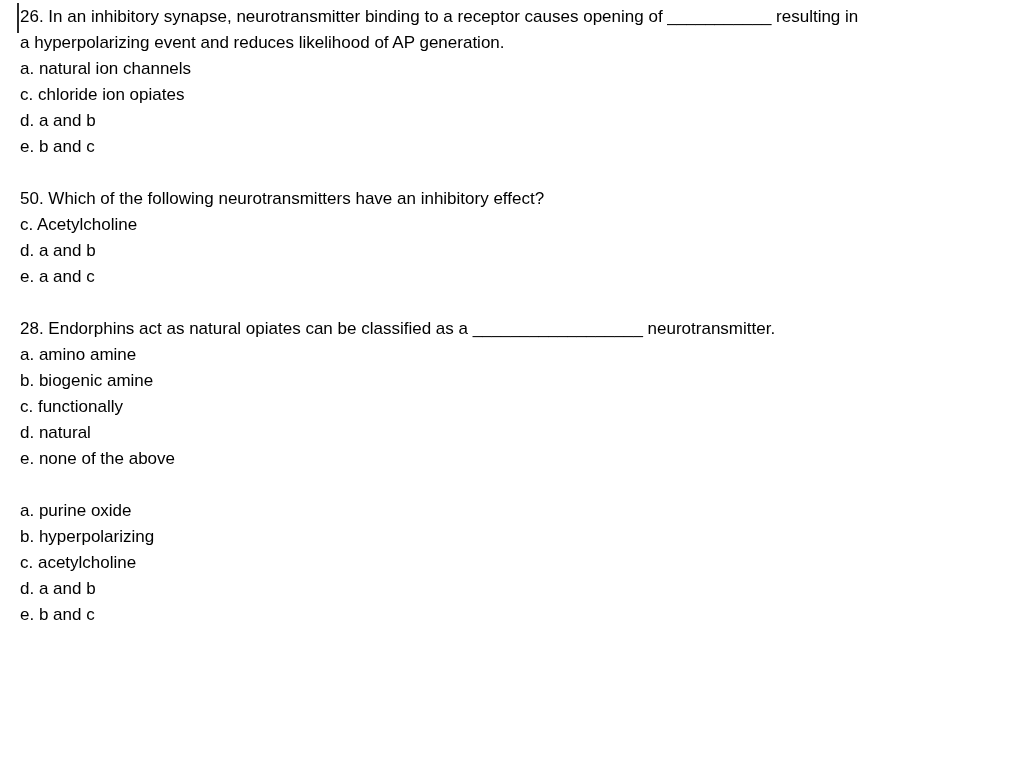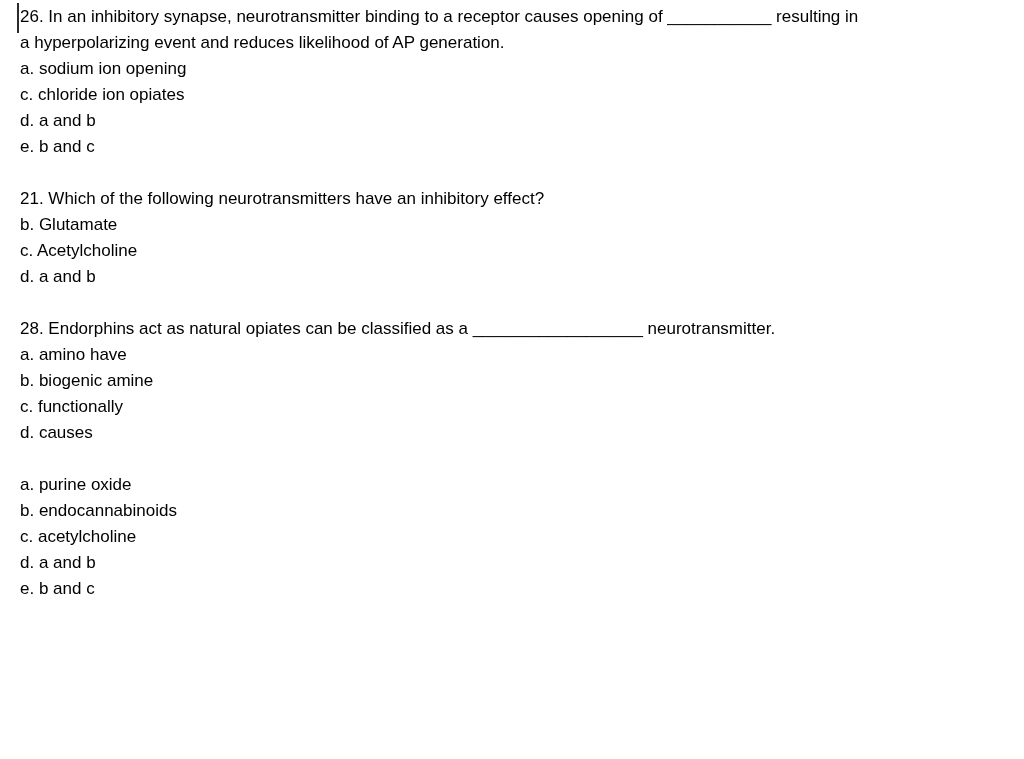--- a/index.html
+++ b/index.html
@@ -39,41 +39,42 @@
 </style>
 </head>
 <body>
 
 <div class="page">
 
   <div class="caret"></div>
 
   <div class="line">26. In an inhibitory synapse, neurotransmitter binding to a receptor causes opening of ___________ resulting in</div>
   <div class="line">a hyperpolarizing event and reduces likelihood of AP generation.</div>
-  <div class="line">a. sodium ion opening</div>
+  <div class="line">a. natural ion channels</div>
   <div class="line">c. chloride ion opiates</div>
   <div class="line">d. a and b</div>
   <div class="line">e. b and c</div>
 
   <div class="spacer"></div>
 
-  <div class="line">21. Which of the following neurotransmitters have an inhibitory effect?</div>
-  <div class="line">b. Glutamate</div>
+  <div class="line">50. Which of the following neurotransmitters have an inhibitory effect?</div>
   <div class="line">c. Acetylcholine</div>
   <div class="line">d. a and b</div>
+  <div class="line">e. a and c</div>
 
   <div class="spacer"></div>
 
   <div class="line">28. Endorphins act as natural opiates can be classified as a __________________ neurotransmitter.</div>
-  <div class="line">a. amino have</div>
+  <div class="line">a. amino amine</div>
   <div class="line">b. biogenic amine</div>
   <div class="line">c. functionally</div>
-  <div class="line">d. causes</div>
+  <div class="line">d. natural</div>
+  <div class="line">e. none of the above</div>
 
   <div class="spacer"></div>
 
   <div class="line">a. purine oxide</div>
-  <div class="line">b. endocannabinoids</div>
+  <div class="line">b. hyperpolarizing</div>
   <div class="line">c. acetylcholine</div>
   <div class="line">d. a and b</div>
   <div class="line">e. b and c</div>
 
 </div>
 
 </body></html>

